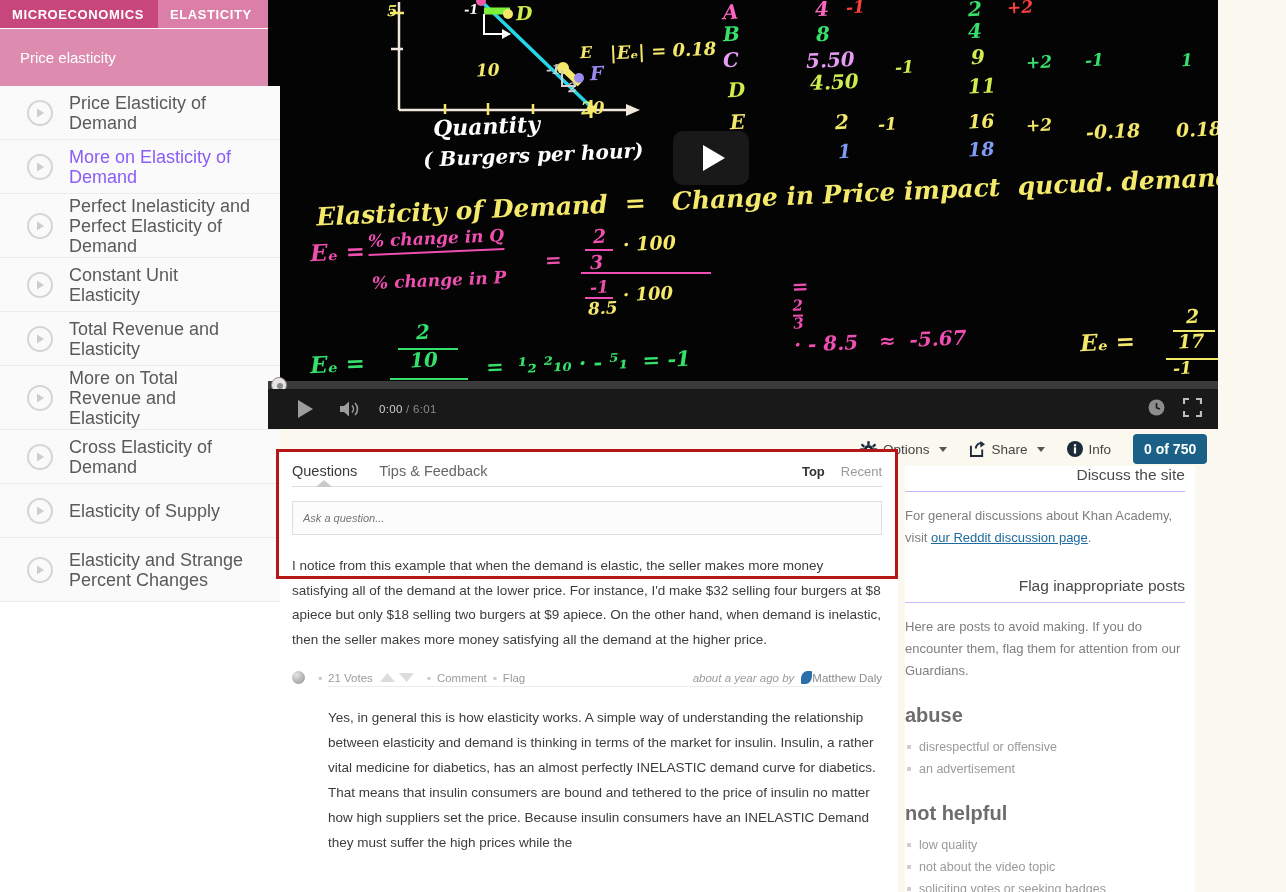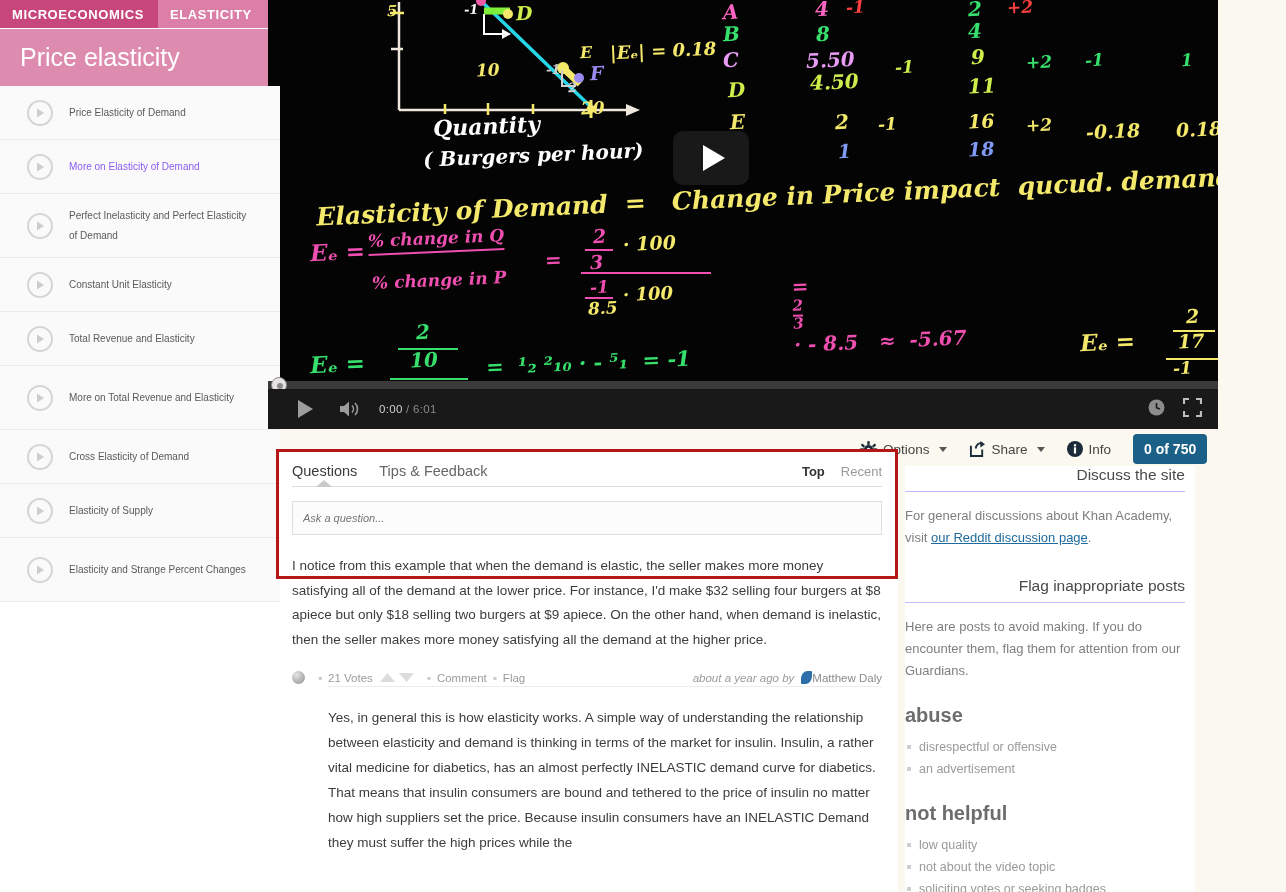--- a/index.html
+++ b/index.html
@@ -23,21 +23,21 @@
     font-size:13px; font-weight:bold; letter-spacing:.6px;
     color:#ffffff; padding:8px 12px; height:28px;
     white-space:nowrap; cursor:pointer;
   }
   .topic-tab.active { background:#c7477c; width:158px; }
   .topic-tab.inactive { background:#db7fa8; flex:1; }
 
   .subject-header {
     background:#dd8cb0; color:#ffffff;
     height:57px; display:flex; align-items:center;
-    padding:0 20px; font-size:25px; font-weight:normal;
+    padding:0 20px; font-size:15px; font-weight:normal;
   }
 
   .nav-list { position:relative; background:#fafafa; }
   .spine {
     position:absolute; left:40px; top:0; width:4px; bottom:40px;
     background:#dcdcdc; z-index:0;
   }
   .nav-item {
     position:relative; z-index:1;
     display:flex; align-items:center;
@@ -49,21 +49,21 @@
   .nav-item.tall { min-height:64px; }
   .nav-item:first-child { background:#f6f6f6; border-top:1px solid #ececec; }
   .nav-bullet {
     flex:0 0 auto; width:26px; height:26px; border-radius:50%;
     border:2px solid #d5d5d5; background:#fafafa;
     margin-left:27px; margin-right:16px;
     display:flex; align-items:center; justify-content:center;
   }
   .nav-bullet svg { display:block; }
   .nav-label {
-    font-size:10px; color:#5a5a5a; line-height:20px;
+    font-size:18px; color:#5a5a5a; line-height:20px;
     padding-right:14px;
   }
   .nav-item.current .nav-label { color:#8b5cf6; }
 
   
   #video-panel {
     position:absolute; left:268px; top:0; width:950px; height:429px;
     background:#000;
   }
   #whiteboard {

